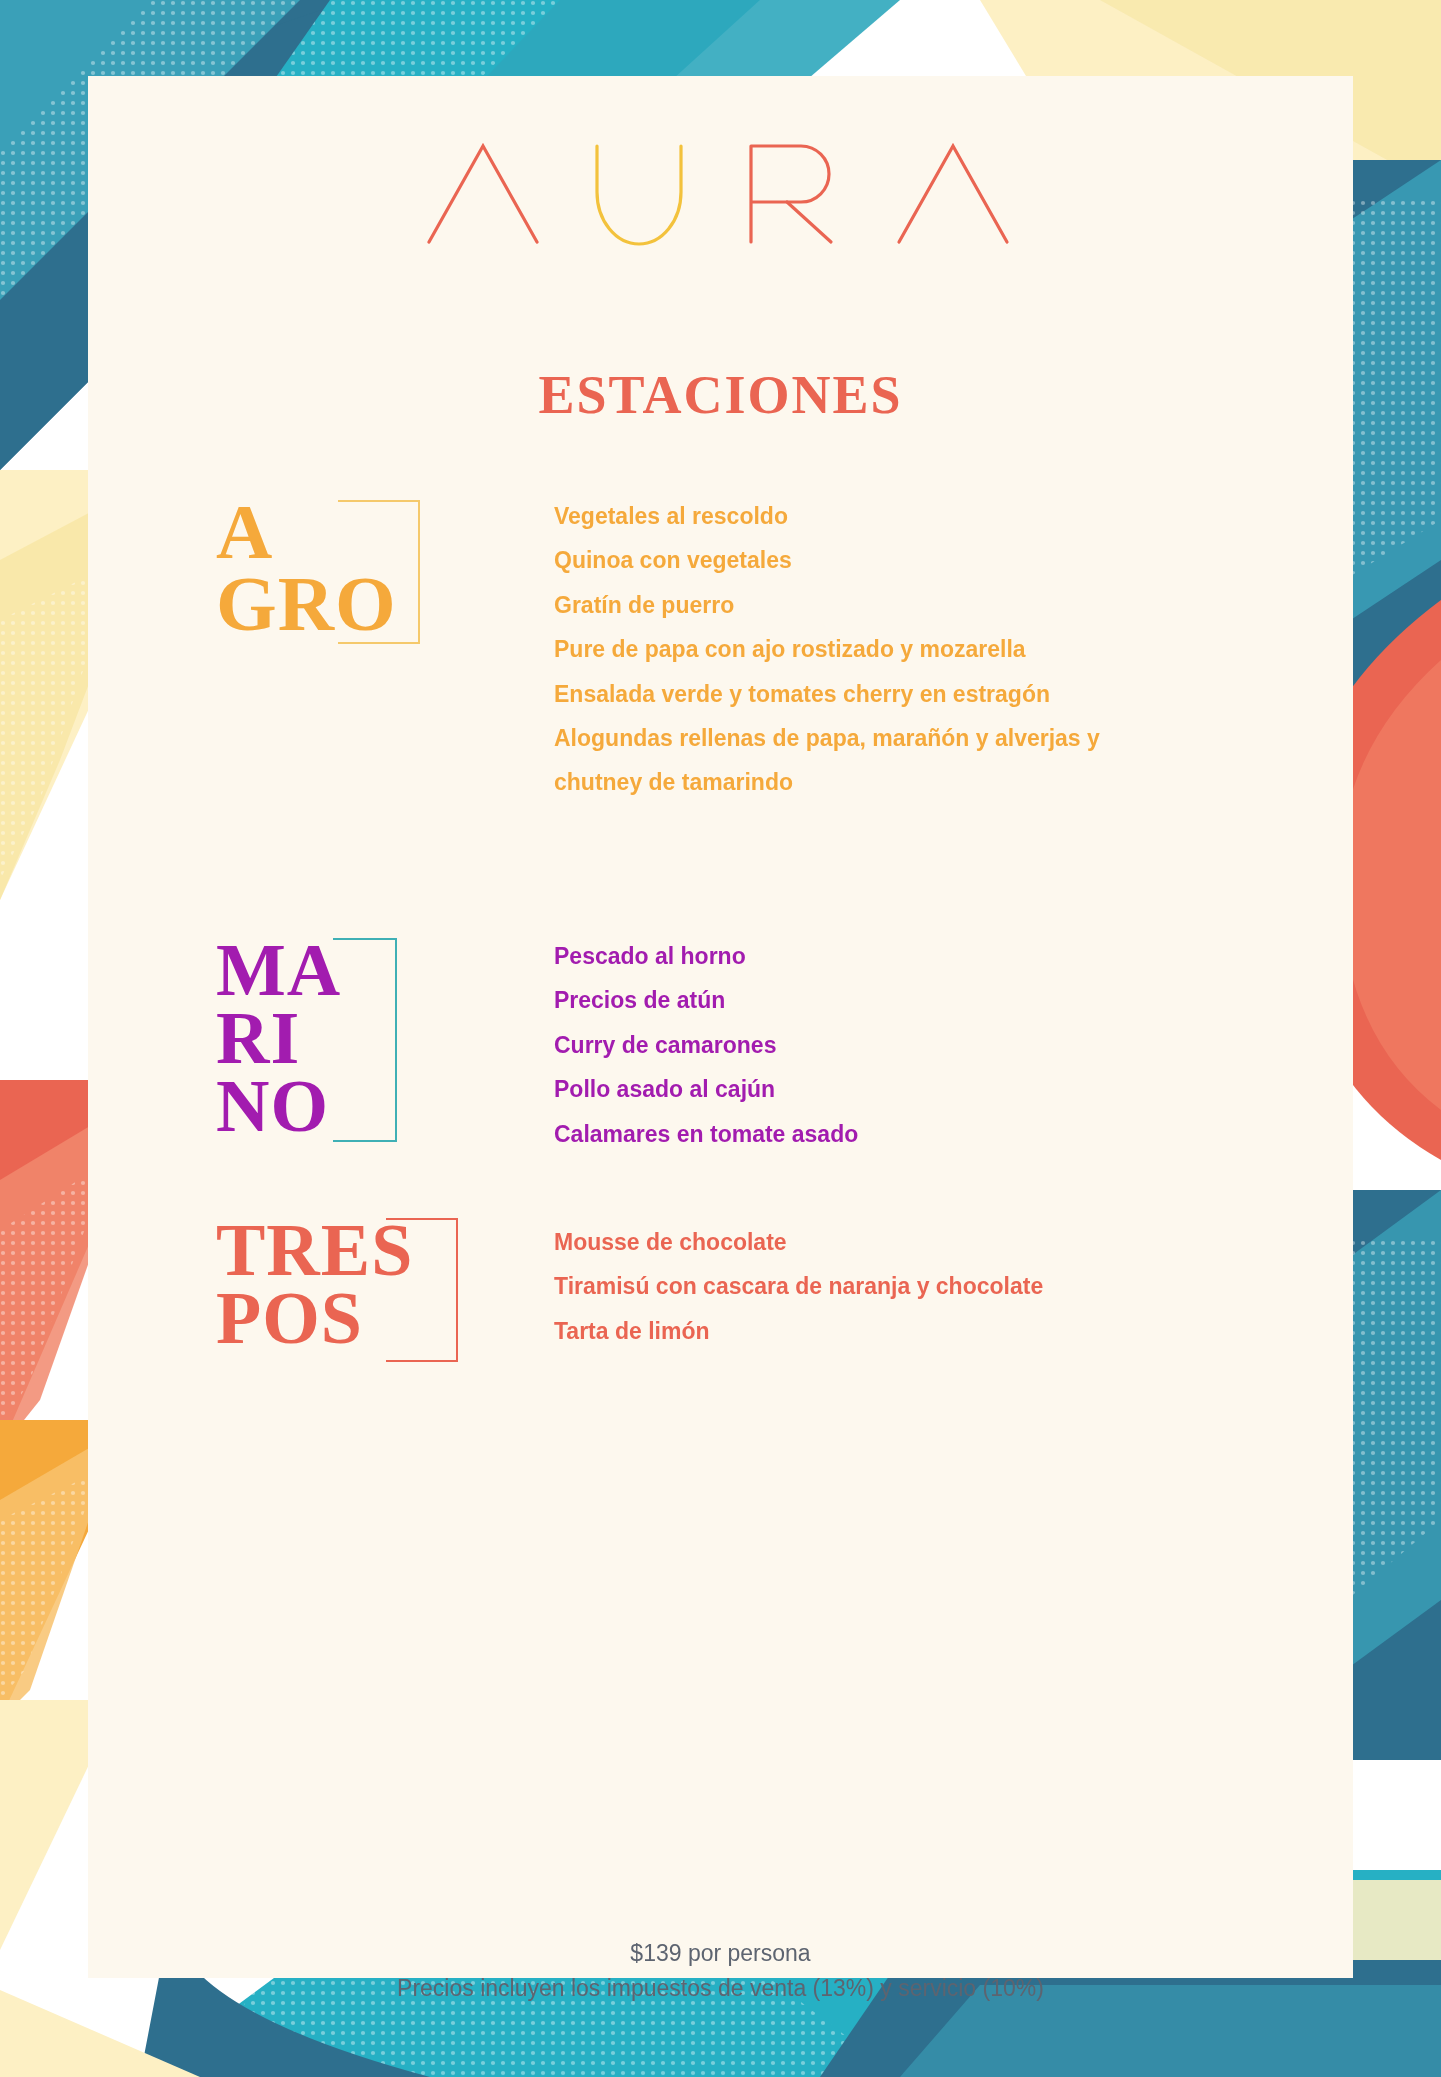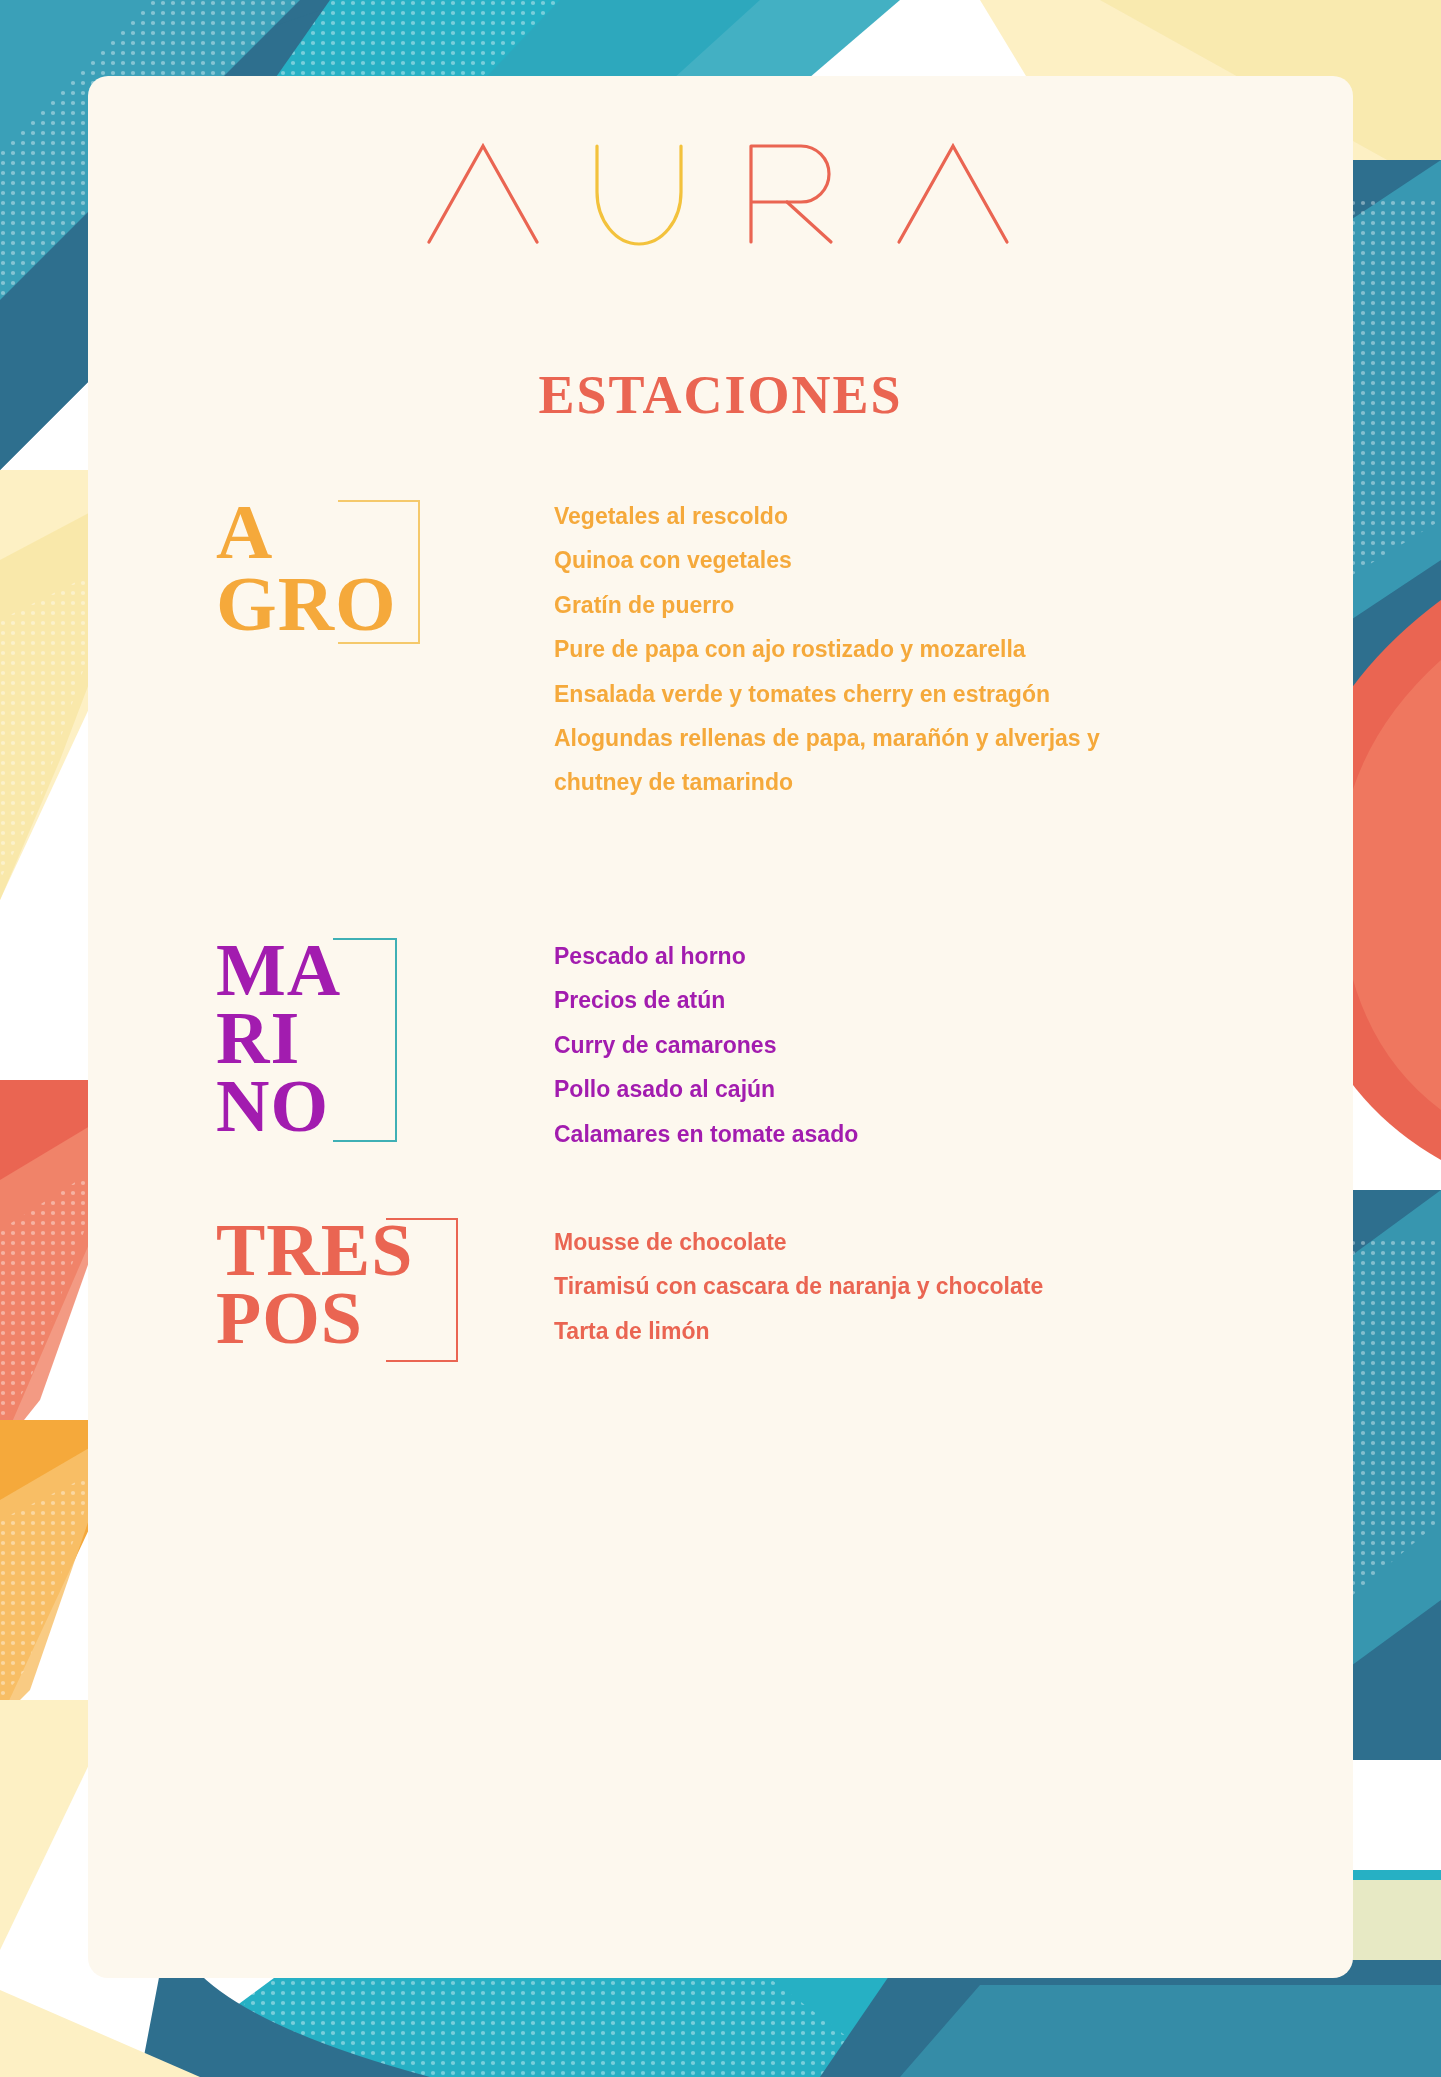--- a/index.html
+++ b/index.html
@@ -25,21 +25,20 @@
 
   
   #menu-card {
     position: absolute;
     left: 88px;
     top: 76px;
     width: 1265px;
     height: 1902px;
     background: #fdf8ee;
     z-index: 5;
-    border-radius: 20px;
   }
 
   
   #logo-wrap {
     position: absolute;
     left: 0;
     top: 58px;
     width: 100%;
     text-align: center;
   }
@@ -234,14 +233,18 @@
     </div>
     <div class="bracket" style="left:298px; top:1142px; width:70px; height:140px;"></div>
 
     <div class="items" style="top:1144px;">
       <div class="item">Mousse de chocolate</div>
       <div class="item">Tiramisú con cascara de naranja y chocolate</div>
       <div class="item">Tarta de limón</div>
     </div>
   </div>
 
+  <div id="footer">
+    <div>$139 por persona</div>
+    <div>Precios incluyen los impuestos de venta (13%) y servicio (10%)</div>
+  </div>
 
 </div>
 
 </body></html>

